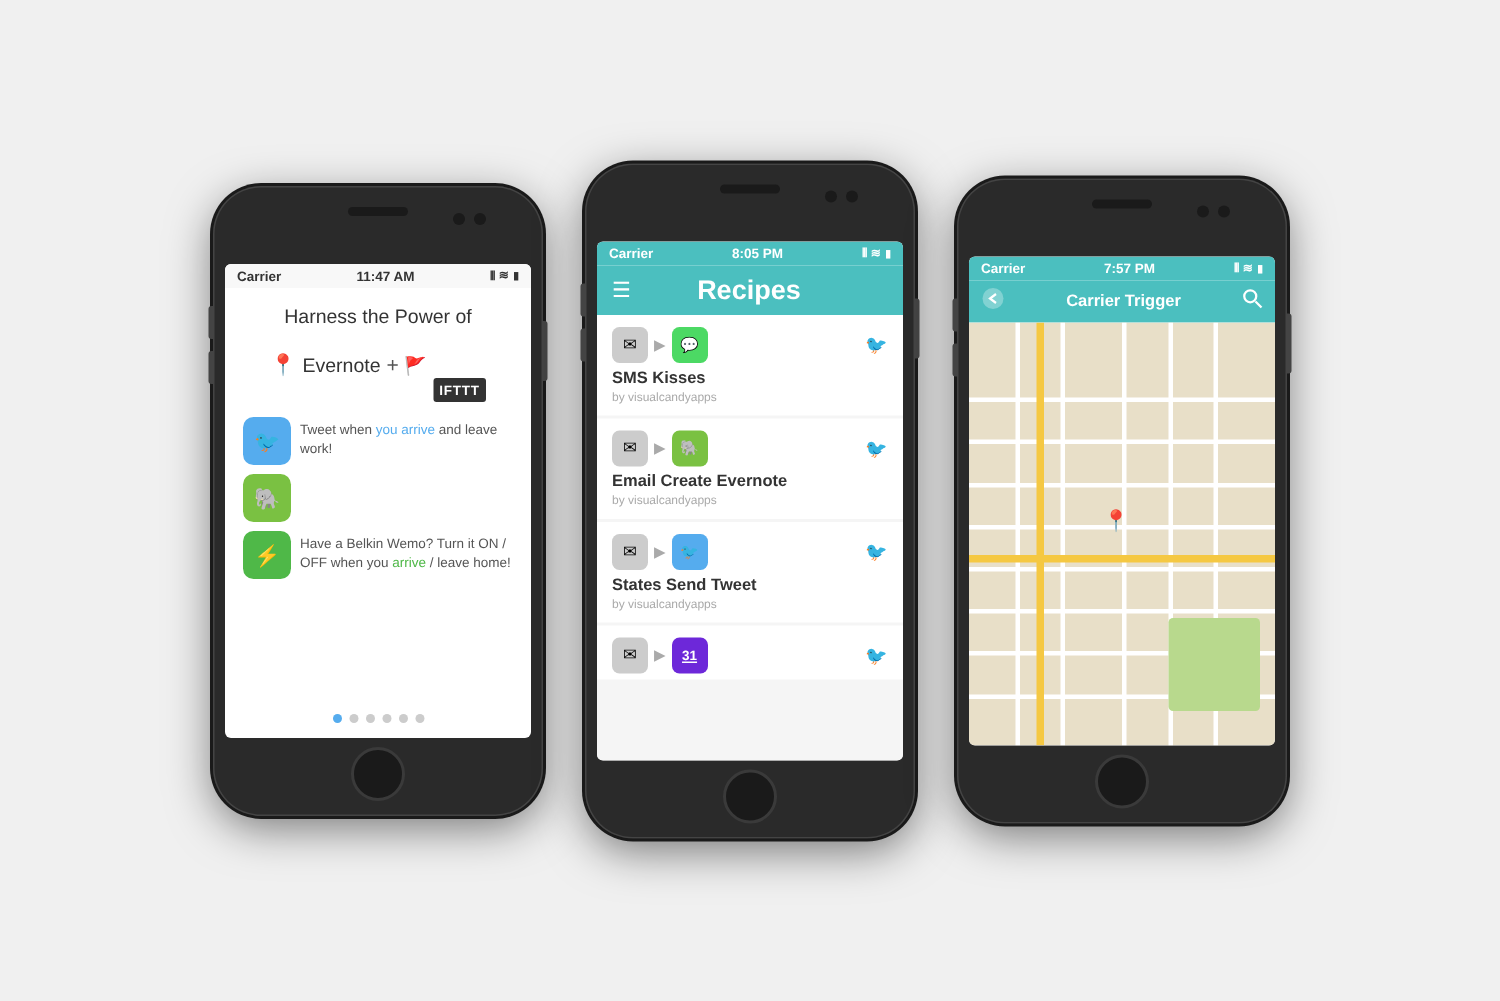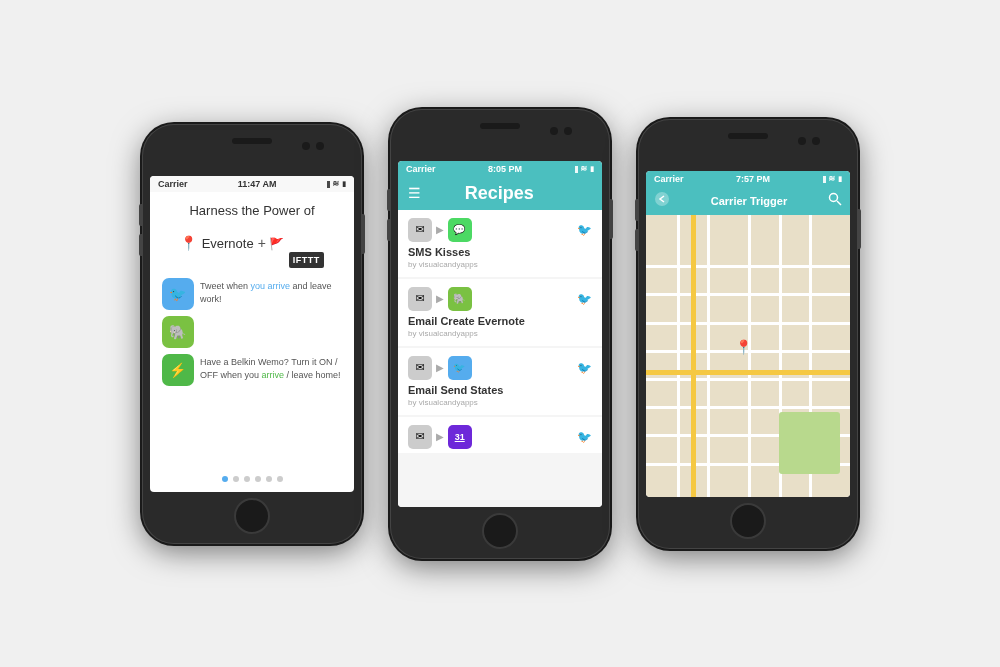--- a/index.html
+++ b/index.html
@@ -434,21 +434,21 @@
               <div class="recipe-icon ri-email">
                 <span style="font-size:11px;">✉</span>
               </div>
               <span class="arrow-right">▶</span>
               <div class="recipe-icon ri-twitter">
                 <span style="font-size:10px;color:#fff;">🐦</span>
               </div>
             </div>
             <span class="bird-icon">🐦</span>
           </div>
-          <div class="recipe-name">Email Send States</div>
+          <div class="recipe-name">States Send Tweet</div>
           <div class="recipe-author">by visualcandyapps</div>
         </div>
 
         <div class="recipe-card" style="height:36px;overflow:hidden;">
           <div class="recipe-row">
             <div class="recipe-icons">
               <div class="recipe-icon ri-email">
                 <span style="font-size:11px;">✉</span>
               </div>
               <span class="arrow-right">▶</span>

